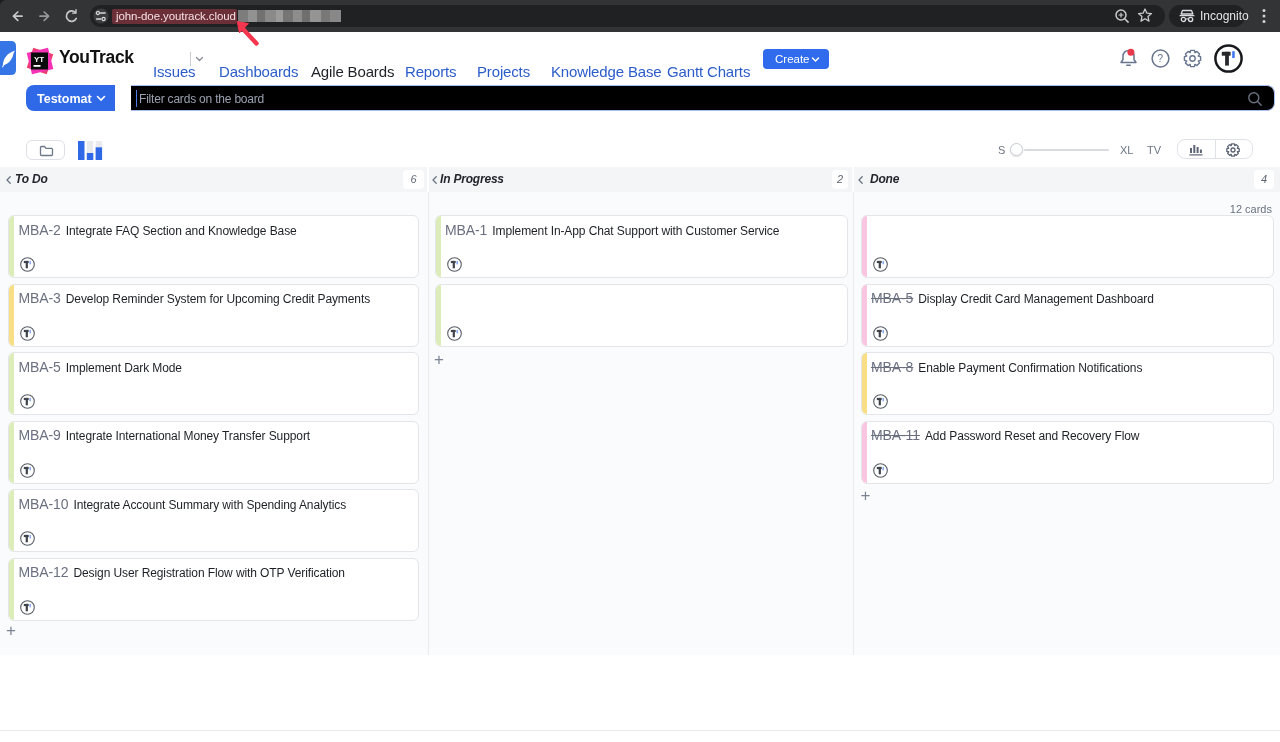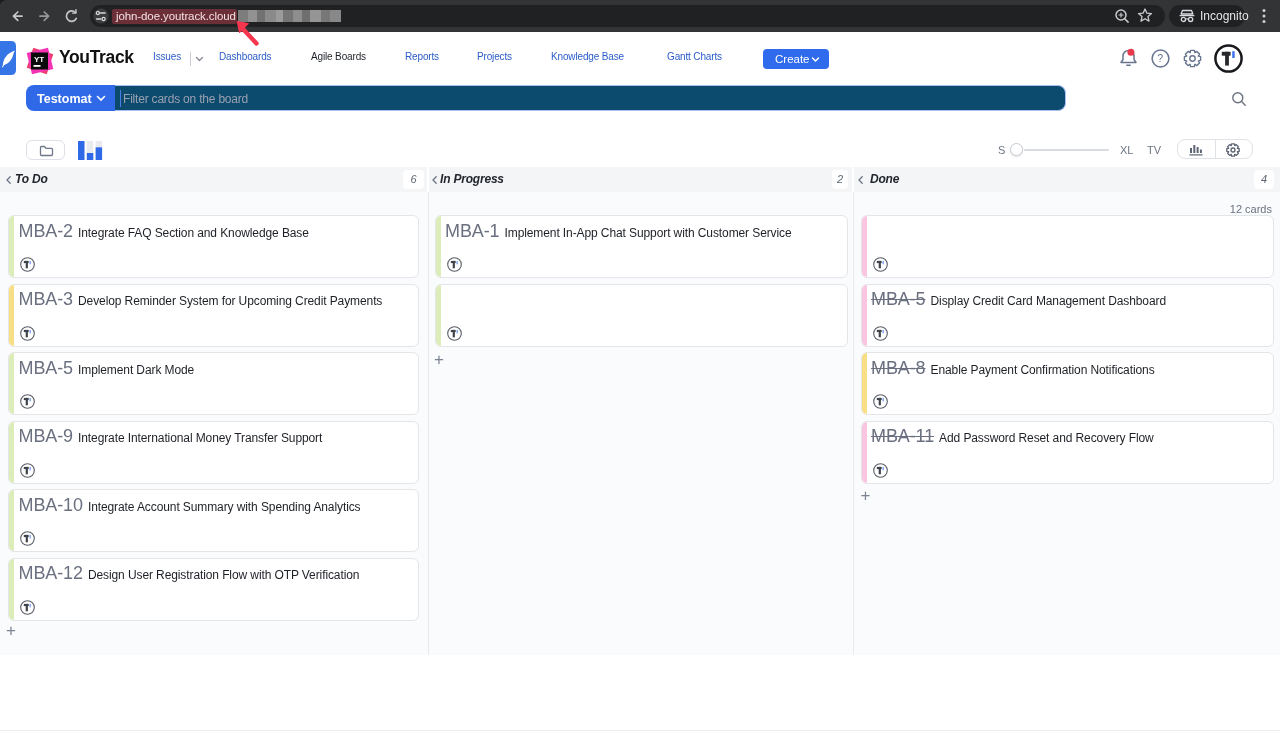--- a/index.html
+++ b/index.html
@@ -10,30 +10,30 @@
 
 #chrome { position:absolute; top:0; left:0; width:1280px; height:32px; background:#323436; }
 #urlpill { position:absolute; left:90px; top:5px; width:1075px; height:22px; border-radius:11px; background:#1f2123; }
 #incog { position:absolute; left:1169px; top:5px; width:76px; height:22px; border-radius:11px; background:#1f2123; color:#e4e6e8; font-size:12px; line-height:22px; }
 .urlsel { position:absolute; left:112px; top:8.5px; height:15px; background:#6b2f38; border-radius:2px; }
 .urltext { position:absolute; left:116px; top:5px; line-height:22px; font-size:11.5px; color:#f5e0e3; letter-spacing:-0.1px; }
 .pixblock { position:absolute; top:10px; height:12px; }
 
 
 #ythead { position:absolute; top:32px; left:0; width:1280px; height:53px; background:#fff; }
-.nav { position:absolute; top:19px; font-size:10px; letter-spacing:-0.15px; color:#2b5cc9; white-space:nowrap; }
+.nav { position:absolute; top:31px; font-size:15px; letter-spacing:-0.15px; color:#2b5cc9; white-space:nowrap; }
 .nav.active { color:#1e2228; }
 #createbtn { position:absolute; left:763px; top:17px; width:66px; height:20px; background:#2f6bec; border-radius:4px; color:#fff; font-size:12px; }
 #createbtn span { position:absolute; left:12px; top:3.5px; font-size:11.5px; }
 
 
 #filtergroup { position:absolute; left:26px; top:85px; width:1228px; height:26px; }
 #testomat { position:absolute; left:0; top:0; width:89px; height:26px; background:#2f69e8; border-radius:8px 0 0 8px; color:#fff; }
 #testomat b { position:absolute; left:11px; top:6.5px; font-size:12.5px; font-weight:700; }
-#filterinput { position:absolute; left:89px; top:0; width:951px; height:26px; background:#0c4a6e; border:1px solid #a8bff2; border-left:none; border-radius:0 8px 8px 0; }
+#filterinput { position:absolute; left:105px; top:0; width:1144px; height:26px; background:#000000; border:1px solid #a8bff2; border-left:none; border-radius:0 8px 8px 0; }
 #filterinput .ph { position:absolute; left:8px; top:6px; font-size:12px; letter-spacing:-0.2px; color:#9aa1b0; }
 #cursorline { position:absolute; left:4.5px; top:4px; width:1.5px; height:17px; background:#4d7ce8; }
 
 
 #folderbtn { position:absolute; left:26px; top:140px; width:39px; height:20px; border:1px solid #dde0e6; border-radius:6px; background:#fff; }
 .ctl-label { position:absolute; font-size:11px; color:#6d7585; top:144px; }
 #iconsgroup { position:absolute; left:1177px; top:139px; width:76px; height:20px; border:1px solid #dfe2e7; border-radius:8px; background:#fff; }
 #iconsgroup .div { position:absolute; left:37px; top:0; width:1px; height:19px; background:#dfe2e7; }
 
 
@@ -41,21 +41,21 @@
 .colhead { position:absolute; top:0; height:25px; background:#f4f5f7; font-size:13px; color:#1b1e24;font-style:italic; }
 .colhead .t { position:absolute; top:4.5px; font-weight:600; font-size:12px; letter-spacing:-0.2px; color:#23262d; }
 .badge { position:absolute; top:3px; height:19px; background:#fff; border-radius:4px; font-size:11px; color:#5f6673; text-align:center; line-height:19px; }
 #boardbg { position:absolute; left:0; top:25px; width:1280px; height:463px; background:#fafbfc; }
 .colsep { position:absolute; top:25px; width:1px; height:463px; background:#e9eaed; }
 #cardcount { position:absolute; right:8px; top:35.5px; font-size:11px; color:#6b7280; }
 
 .card { position:absolute; width:411px; height:63px; background:#fff; border:1px solid #e3e5e9; border-radius:6px; }
 .card .stripe { position:absolute; left:0; top:0; bottom:0; width:5px; border-radius:5px 0 0 5px; }
 .card .crow { position:absolute; left:9.5px; top:4.5px; white-space:nowrap; }
-.card .cid { font-size:18px; letter-spacing:-0.1px; color:#6b7080; }
+.card .cid { font-size:14px; letter-spacing:-0.1px; color:#6b7080; }
 .card .cid.done { text-decoration:line-through; }
 .card .ctitle { font-size:12px; letter-spacing:-0.1px; color:#1d2026; margin-left:5px; }
 .card .av { position:absolute; left:11px; top:41px; }
 .plus { position:absolute; color:#7c8494; }
 
 .s-green { background:#dcedba; }
 .s-yellow { background:#f8df85; }
 .s-pink { background:#f9c5e1; }
 
 #bottomline { position:absolute; left:0; top:730px; width:1280px; height:1px; background:#ececee; }

